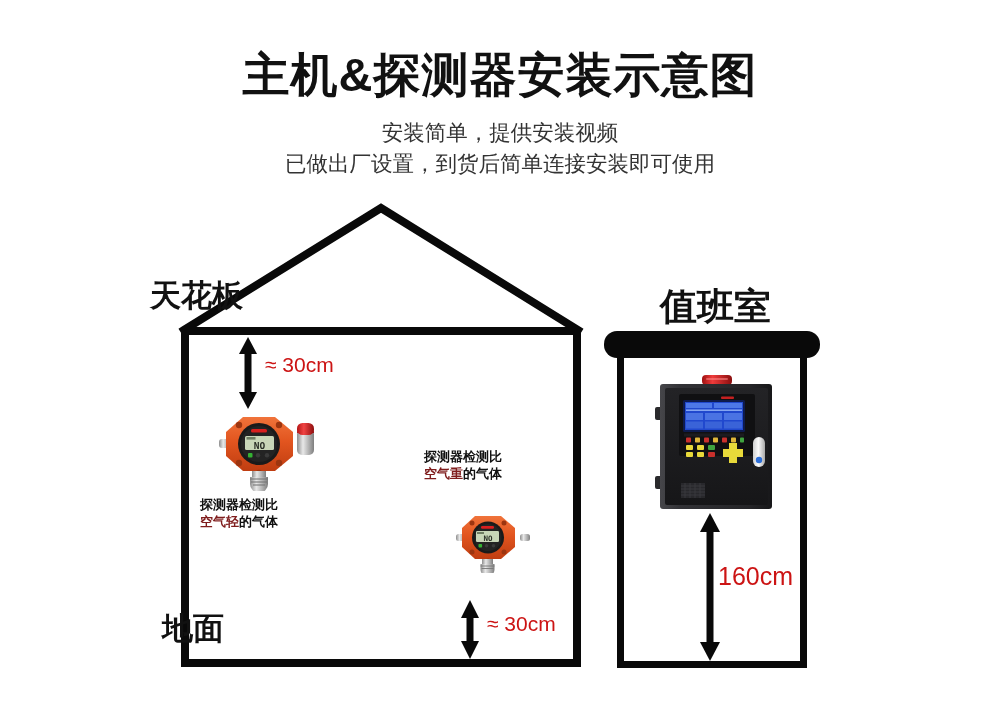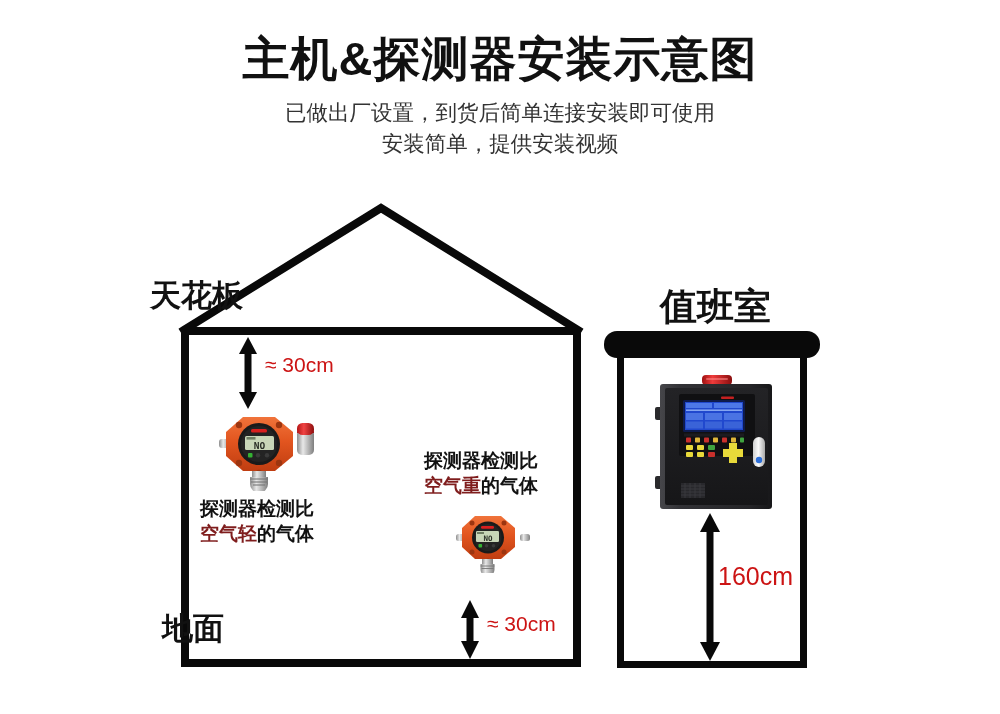--- a/index.html
+++ b/index.html
@@ -16,21 +16,21 @@
     color: #1a1a1a;
   }
 
   
   .header { position: absolute; left: 0; top: 0; width: 1000px; text-align: center; }
   .main-title {
     font-size: 47px;
     font-weight: bold;
     letter-spacing: 1px;
     color: #111111;
-    margin: 0;
+    margin: 16px;
     padding-top: 33px;
     line-height: 1.12;
   }
   .subtitle-block { margin-top: 12px; }
   .subtitle {
     font-size: 21.5px;
     color: #333333;
     line-height: 1.45;
     margin: 0;
     font-weight: normal;
@@ -67,21 +67,21 @@
     font-weight: normal;
     white-space: nowrap;
   }
   .dim-top { left: 265px; top: 353px; font-size: 21px; }
   .dim-bottom { left: 487px; top: 612px; font-size: 21px; }
   .dim-panel { left: 718px; top: 562px; font-size: 25px; }
 
   
   .caption {
     position: absolute;
-    font-size: 19px;
+    font-size: 13px;
     font-weight: bold;
     line-height: 1.3;
     color: #111111;
     white-space: nowrap;
     text-align: right;
   }
   .caption .hl { color: #7f1d1d; }
   .caption-left { left: 200px; top: 497px; }
   .caption-right { left: 424px; top: 449px; }
 
@@ -134,22 +134,22 @@
 
   
   .panel { position: absolute; left: 655px; top: 375px; width: 122px; height: 135px; }
 </style>
 </head>
 <body>
 
 <div class="header">
   <h1 class="main-title">主机&amp;探测器安装示意图</h1>
   <div class="subtitle-block">
+    <p class="subtitle">安装简单，提供安装视频</p>
     <p class="subtitle">已做出厂设置，到货后简单连接安装即可使用</p>
-    <p class="subtitle">安装简单，提供安装视频</p>
   </div>
 </div>
 
 <div class="scene">
 
   <svg class="house-svg" width="1000" height="714">
 
     <path d="M 184 330 L 381 208 L 578 330" fill="none" stroke="#090909" stroke-width="8" stroke-linejoin="miter" stroke-linecap="square"></path>
 
     <rect x="181" y="327" width="8" height="340" fill="#090909"></rect>

